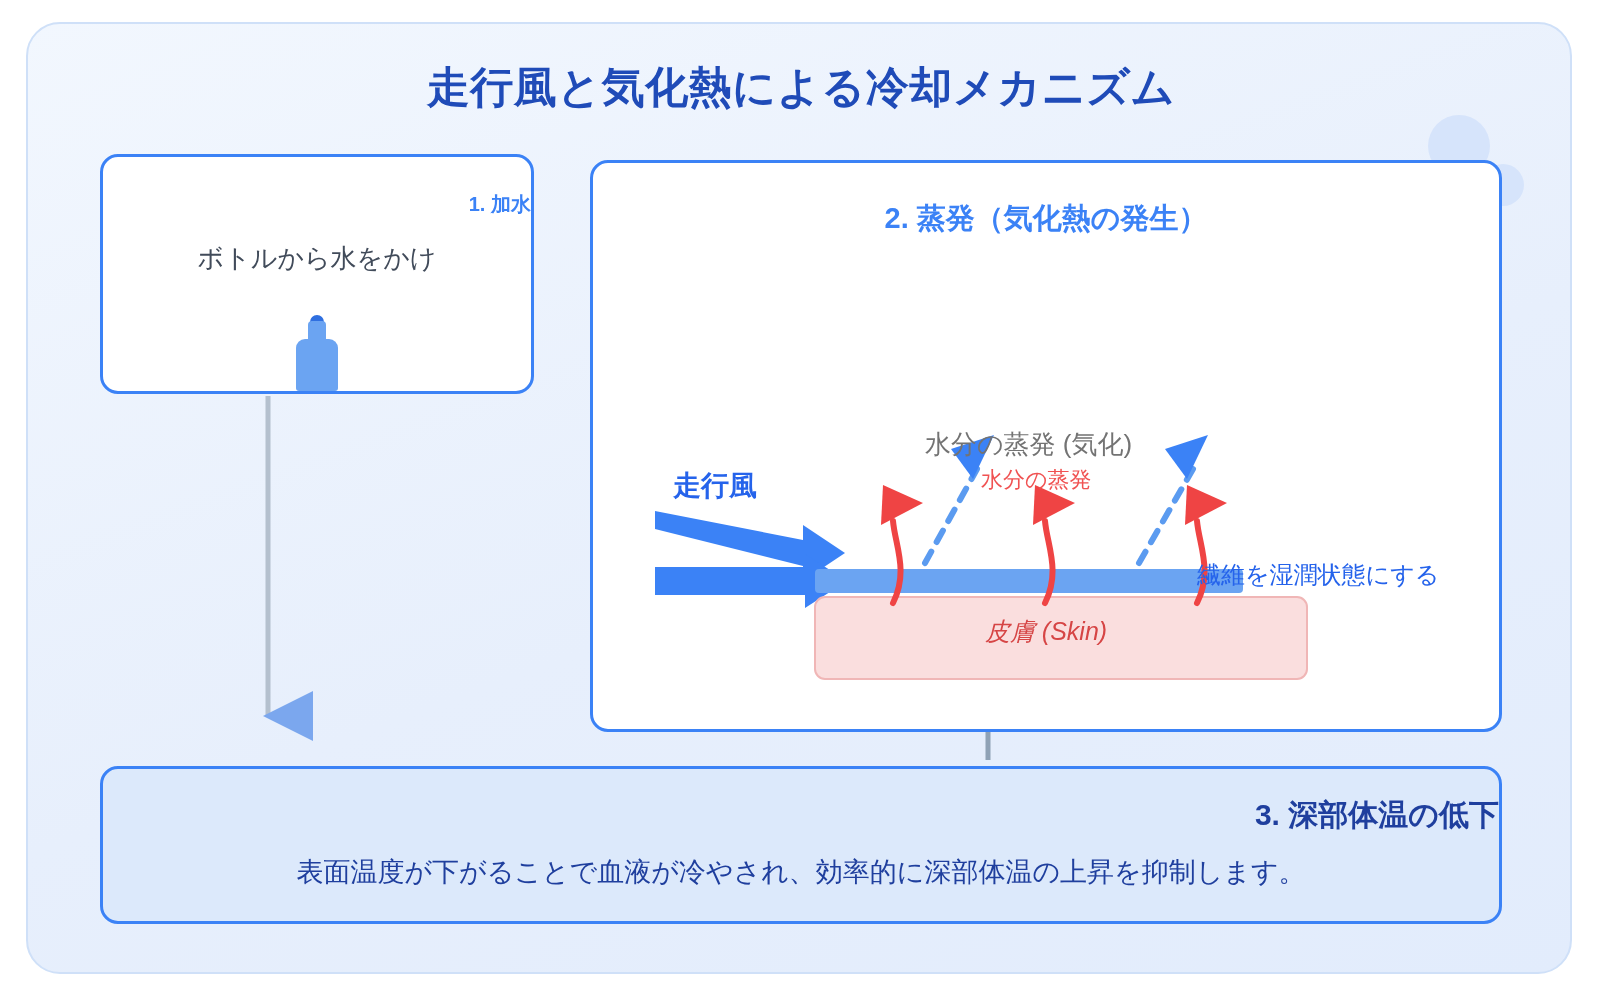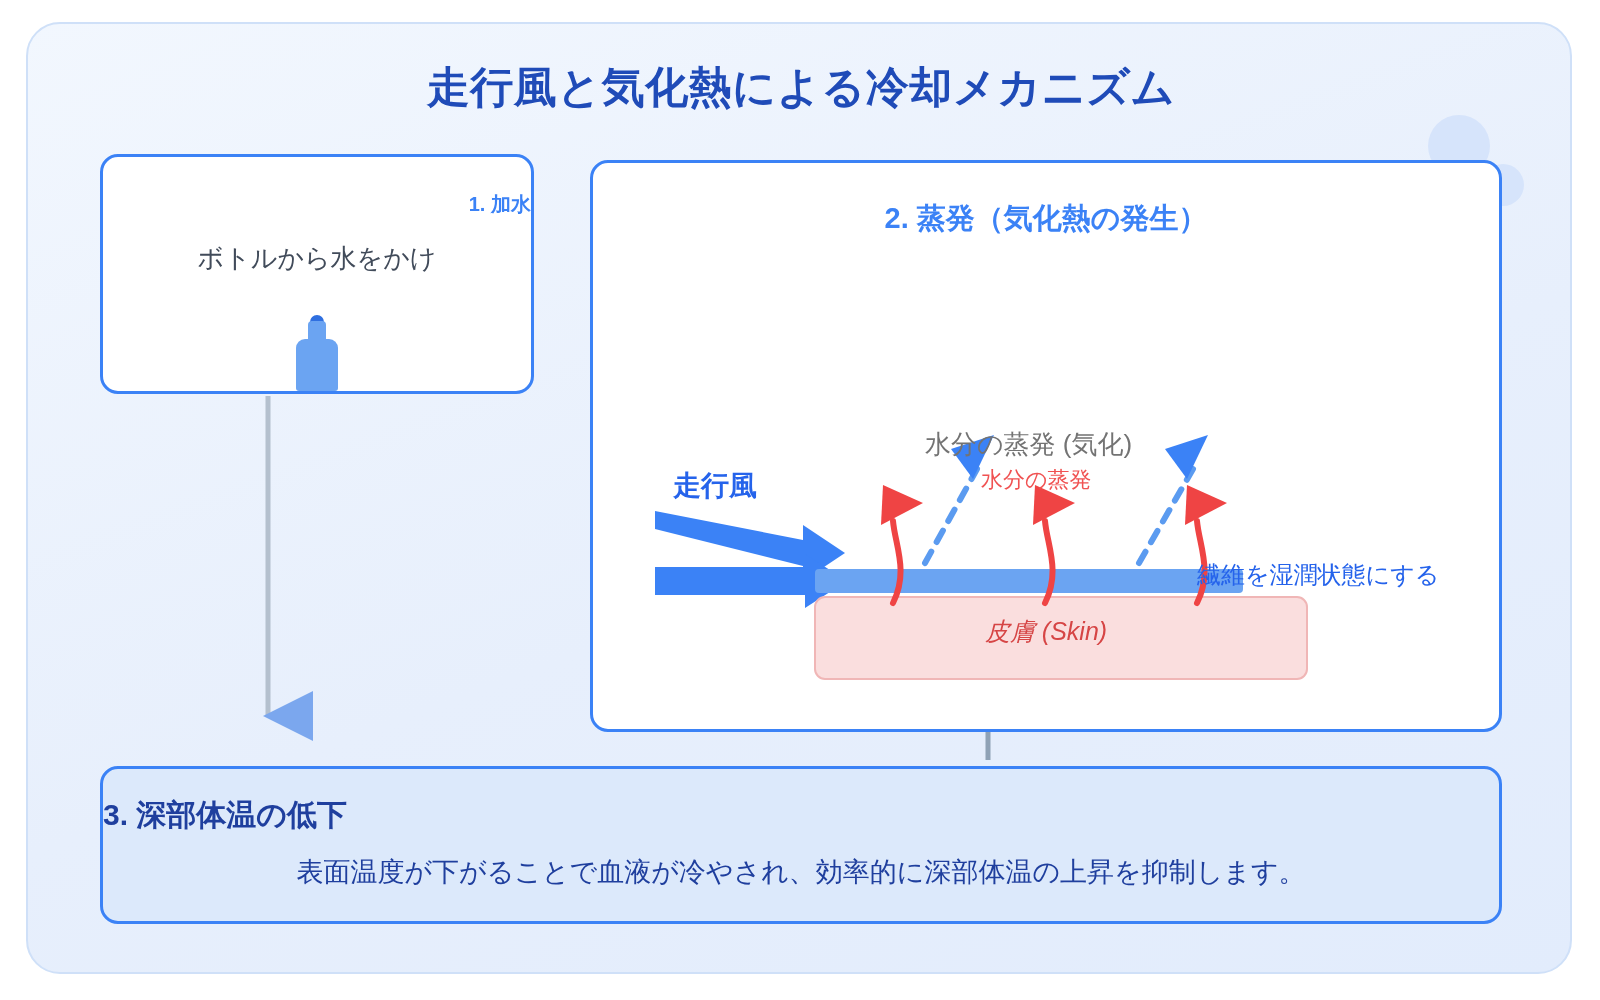--- a/index.html
+++ b/index.html
@@ -195,21 +195,21 @@
   .panel-result {
     left: 72px;
     top: 742px;
     width: 1402px;
     height: 158px;
     background: #dce9fb;
     border: 3px solid #3b82f6;
   }
   .panel-result .p-title {
     margin-top: 26px;
-    text-align: left;
+    text-align: right;
     font-size: 30px;
     font-weight: 700;
     color: #1f3f9e;
   }
   .panel-result .p-body {
     margin-top: 18px;
     text-align: center;
     font-size: 27px;
     color: #1f3f9e;
   }

